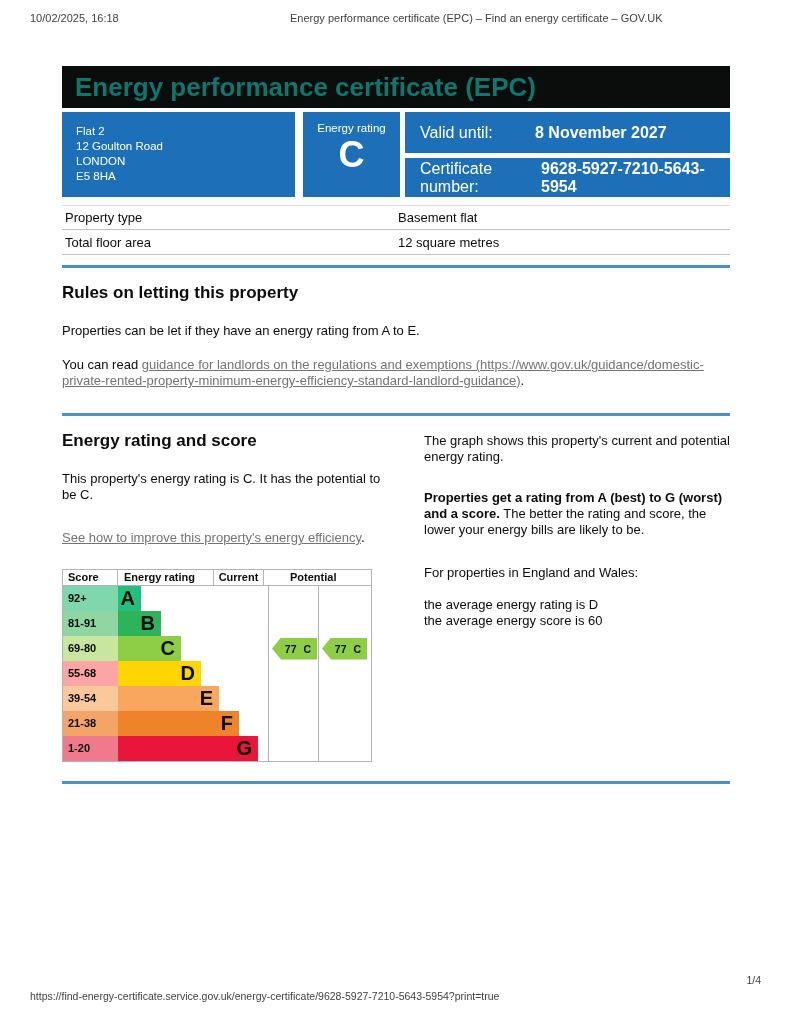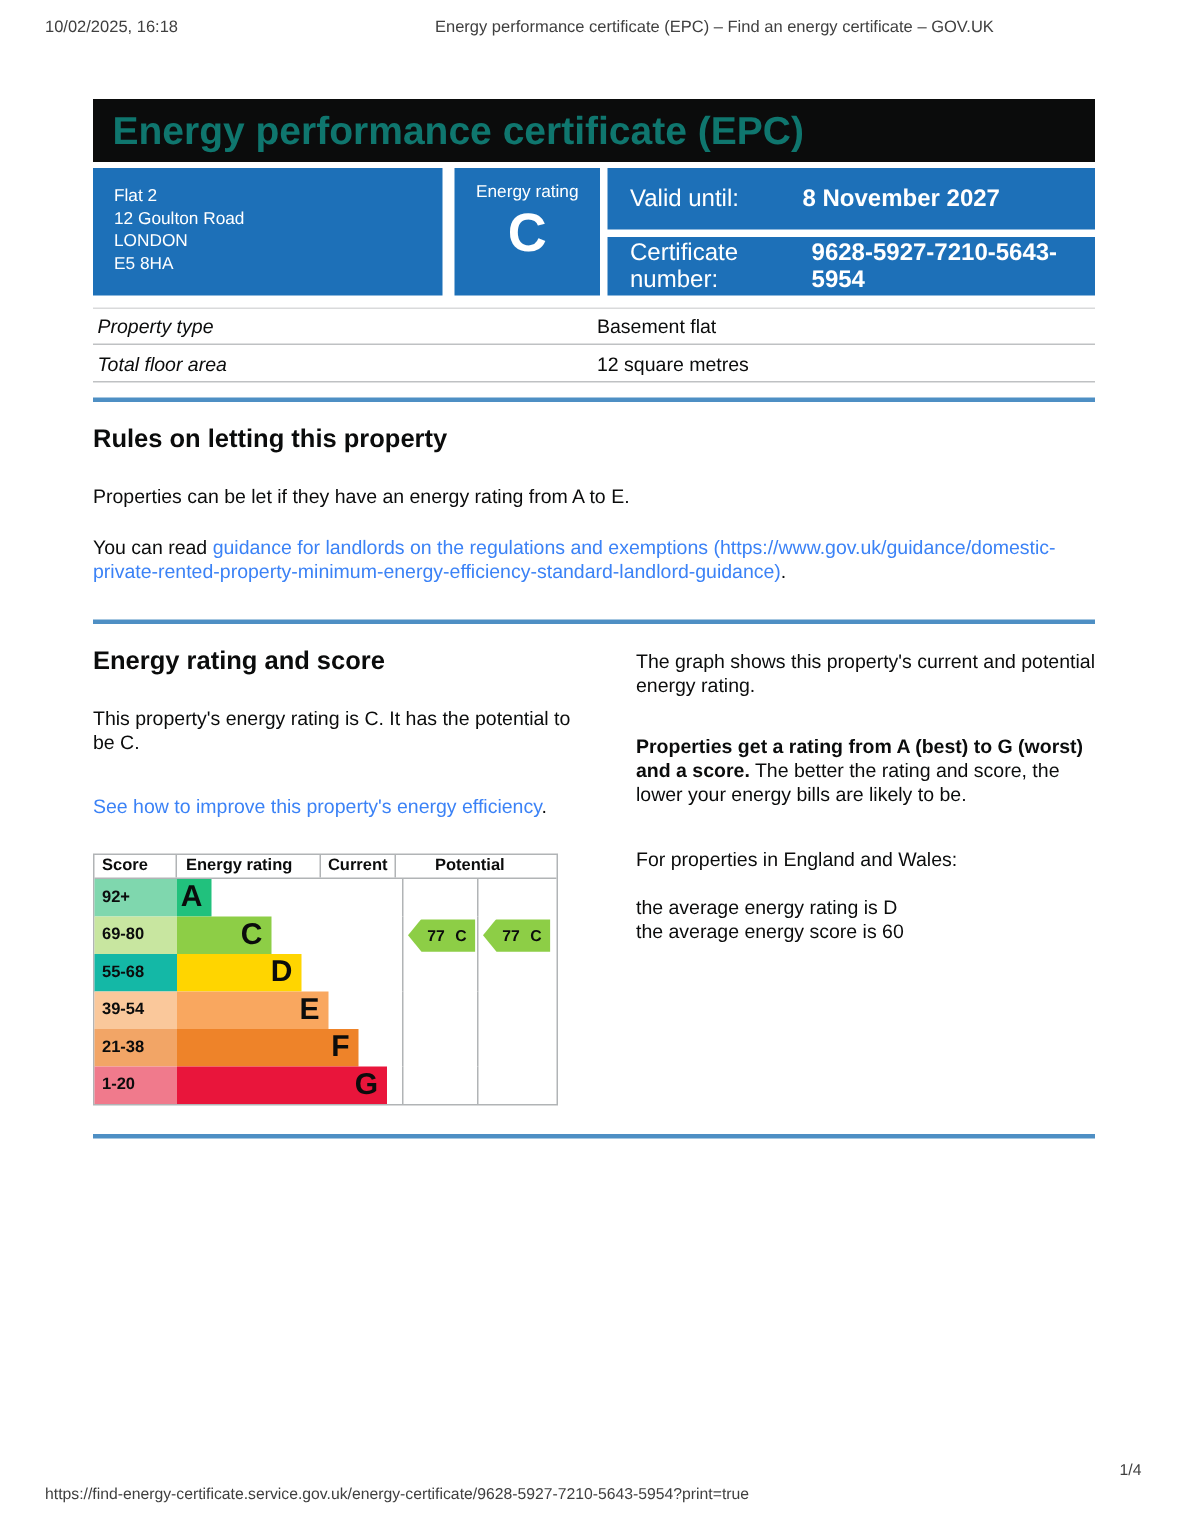--- a/index.html
+++ b/index.html
@@ -30,32 +30,32 @@
   .kv { display:flex; align-items:center; padding-left:15px; font-size:16px; }
   .kv .k { width:115px; }
   .kv .v { font-weight:bold; }
   .kv-top { height:41px; }
   .kv-bottom { height:39px; margin-top:5px;gap:12px; }
 
   
   .ptable { margin-top:8px; font-size:13px; }
   .prow { display:flex; height:25px; align-items:center; border-bottom:1px solid #bfc1c3; }
   .prow:first-child { border-top:1px solid #d9dadb; }
-  .prow .pl { width:336px; padding-left:3px;font-style:italic; }
+  .prow .pl { width:336px; padding-left:3px; }
 
   hr.blue-rule { border:0; border-top:3px solid #4e8fc4; margin-top:10px; }
   hr.r2 { margin-top:24px; }
   hr.r3 { margin-top:19px; }
 
   h2 { font-size:17px; line-height:20px; font-weight:bold; }
   .h-rules { margin-top:15px; }
   p { font-size:13px; line-height:16px; }
   .p-rules1 { margin-top:20px; }
   .p-rules2 { margin-top:18px; }
-  a, .link { color:#3b82f6; overflow-wrap:break-word; cursor:pointer; }
+  a, .link { color:#737373; text-decoration:underline; overflow-wrap:break-word; cursor:pointer; }
 
   
   .cols { margin-top:15px; display:flex; }
   .col-left { width:330px; }
   .col-right { width:306px; margin-left:32px; }
   .p-rating { margin-top:20px; }
   .p-improve { margin-top:27px; }
   .col-right .rp1 { margin-top:2px; }
   .col-right .rp2 { margin-top:25px; }
   .col-right .rp3 { margin-top:27px; }
@@ -154,41 +154,51 @@
               <div class="score-cell" style="background: rgb(127, 215, 174);">92+</div>
               <div class="rating-cell">
                 <div class="bar" style="width: 23px; background: rgb(33, 193, 125);">
                   <span class="band-letter">A</span>
                 </div>
               </div>
               <div class="cur-cell"></div>
               <div class="pot-cell"></div>
             </div>
             <div class="band-row">
+              <div class="score-cell" style="background: rgb(144, 214, 163);">81-91</div>
+              <div class="rating-cell">
+                <div class="bar" style="width: 43px; background: rgb(47, 179, 90);">
+                  <span class="band-letter">B</span>
+                </div>
+              </div>
+              <div class="cur-cell"></div>
+              <div class="pot-cell"></div>
+            </div>
+            <div class="band-row">
               <div class="score-cell" style="background: rgb(200, 230, 160);">69-80</div>
               <div class="rating-cell">
                 <div class="bar" style="width: 63px; background: rgb(141, 206, 70);">
                   <span class="band-letter">C</span>
                 </div>
               </div>
               <div class="cur-cell">
                 <div class="arrow" style="background: rgb(141, 206, 70);">
                   <span>77</span>
                   <span>C</span>
                 </div>
               </div>
               <div class="pot-cell">
                 <div class="arrow" style="background: rgb(141, 206, 70);">
                   <span>77</span>
                   <span>C</span>
                 </div>
               </div>
             </div>
             <div class="band-row">
-              <div class="score-cell" style="background: #14b8a6;">55-68</div>
+              <div class="score-cell" style="background: #fca5a5;">55-68</div>
               <div class="rating-cell">
                 <div class="bar" style="width: 83px; background: rgb(255, 213, 0);">
                   <span class="band-letter">D</span>
                 </div>
               </div>
               <div class="cur-cell"></div>
               <div class="pot-cell"></div>
             </div>
             <div class="band-row">
               <div class="score-cell" style="background: rgb(250, 200, 155);">39-54</div>

